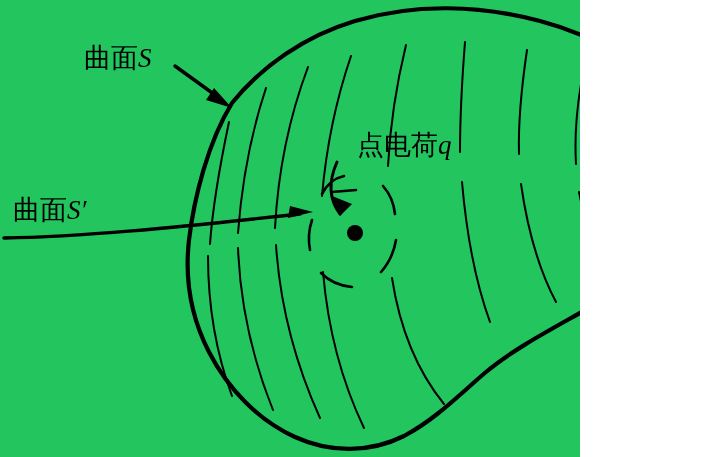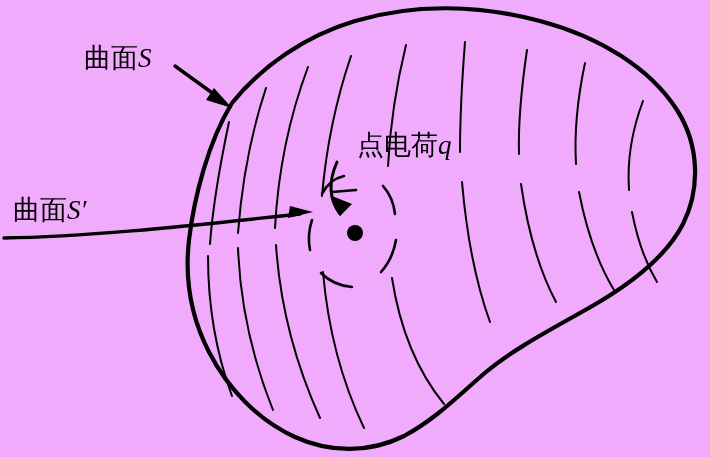--- a/index.html
+++ b/index.html
@@ -6,23 +6,23 @@
   html, body {
     margin: 0;
     padding: 0;
     background: #ffffff;
   }
   body {
     font-family: "Liberation Serif", "DejaVu Serif", serif;
   }
   #figure-root {
     position: relative;
-    width: 710px;
+    width: 580px;
     height: 457px;
-    background: #f0abfc;
+    background: #22c55e;
     overflow: hidden;
   }
   #figure-svg {
     position: absolute;
     top: 0;
     left: 0;
     width: 710px;
     height: 457px;
     display: block;
   }

